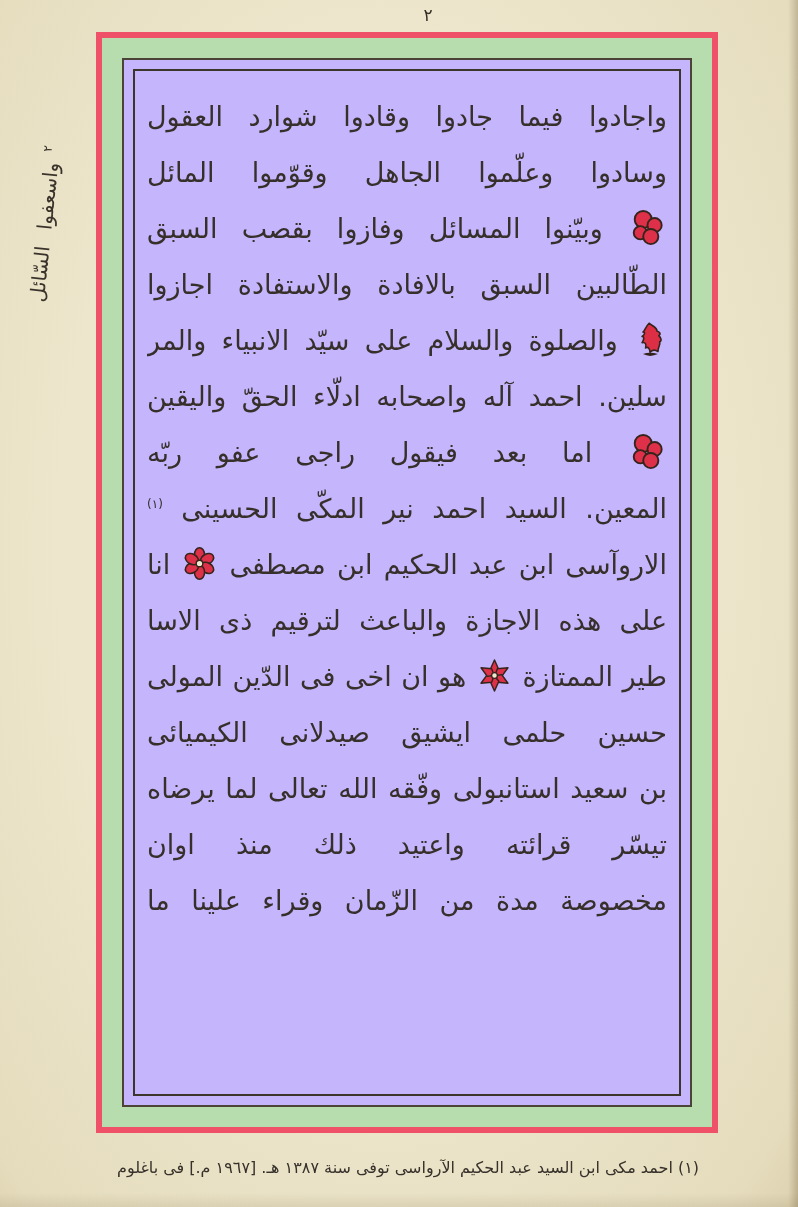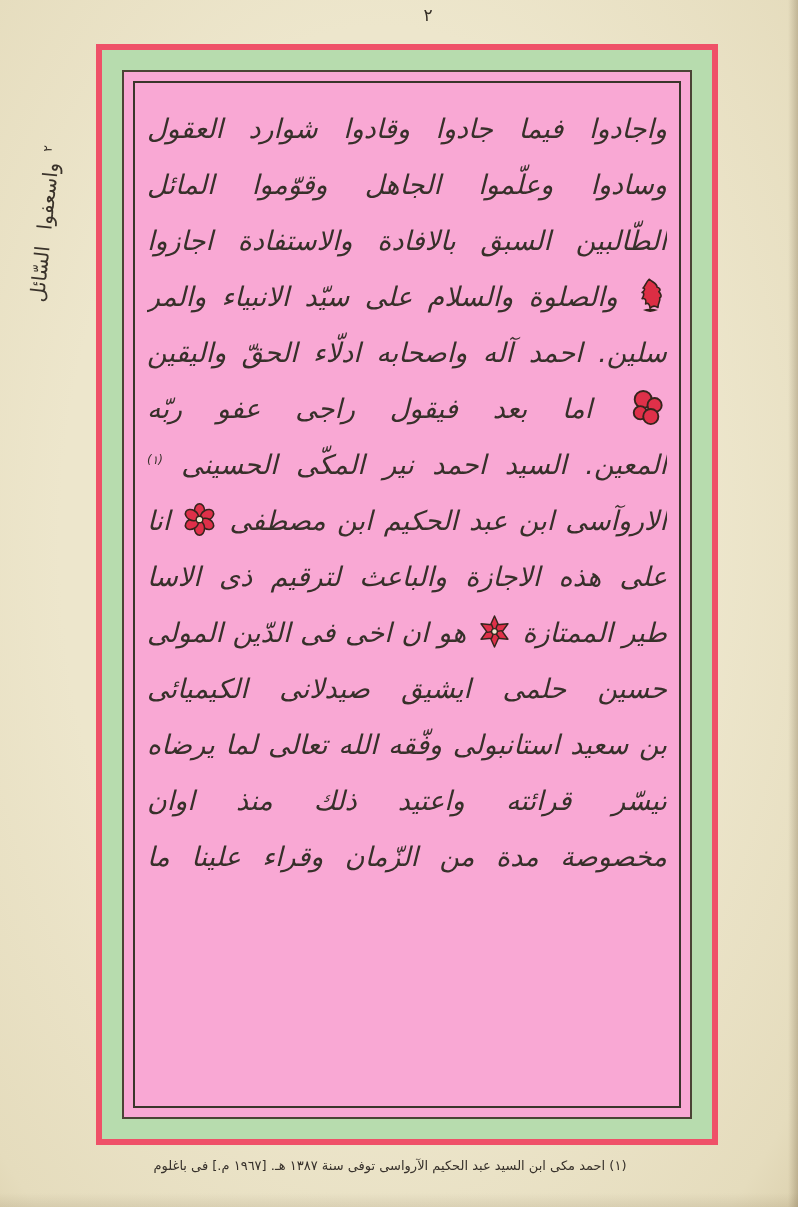--- a/index.html
+++ b/index.html
@@ -17,22 +17,22 @@
     font-size:17px;color:#332d25;
   }
   .margin-note{
     position:absolute;left:-80px;top:212px;width:250px;text-align:center;
     transform:rotate(-84deg);direction:rtl;font-size:20px;color:#3a332b;
     word-spacing:10px;white-space:nowrap;
   }
   .margin-mark{font-size:12px;vertical-align:super;margin-left:10px;}
   
   .frame-red{
-    position:absolute;left:96px;top:44px;width:622px;height:1101px;
-    box-sizing:border-box;border:6px solid #ef5168;background:#f9a8d4;font-style:italic;
+    position:absolute;left:96px;top:32px;width:622px;height:1101px;
+    box-sizing:border-box;border:6px solid #ef5168;background:#c4b5fd;
   }
   .frame-green{
     width:100%;height:100%;box-sizing:border-box;
     border:20px solid #b7dcae;box-shadow:inset 0 0 0 2px #4b4335;
   }
   .frame-gap{width:100%;height:100%;box-sizing:border-box;padding:11px;}
   .frame-inner{
     width:100%;height:100%;box-sizing:border-box;
     border:2px solid #3b352b;padding:18px 12px 0;overflow:hidden;
   }
@@ -48,22 +48,22 @@
   
   .orn{display:inline-block;vertical-align:middle;margin:0 2px;position:relative;top:-3px;}
   .orn-rose-cluster{width:36px;height:40px;}
   .orn-flower-outline{width:46px;height:30px;}
   .orn-flame-tulip{width:30px;height:40px;}
   .orn-rosette{width:33px;height:33px;}
   .orn-star-flower{width:33px;height:33px;}
   .orn-lotus-fan{width:40px;height:36px;}
   
   .footnote{
-    position:absolute;left:92px;top:1158px;width:596px;
-    direction:rtl;text-align:center;font-size:13px;color:#37312b;
+    position:absolute;left:110px;top:1158px;width:596px;
+    direction:rtl;text-align:center;font-size:16px;color:#37312b;
   }
   .defs-holder{position:absolute;width:0;height:0;overflow:hidden;}
 </style>
 </head>
 <body>
 
 <svg class="defs-holder" aria-hidden="true">
   <defs>
     <symbol id="rose-flourish" viewBox="0 0 132 44">
       <path d="M34 29 H118 q9 -3 9 -11" fill="none" stroke="#3a3025" stroke-width="3.4" stroke-linecap="round"></path>
@@ -137,20 +137,23 @@
   <span class="margin-mark">٢</span><span>واسعفوا السّائل</span>
 </div>
 
 <div class="frame-red">
   <div class="frame-green">
     <div class="frame-gap">
       <div class="frame-inner">
         <div class="text-area">
             <div class="line"><span class="seg">واجادوا فيما جادوا وقادوا شوارد العقول</span> </div>
             <div class="line"><span class="seg">وسادوا وعلّموا الجاهل وقوّموا المائل</span>  </div>
+            <div class="line"><svg class="orn orn-rose-cluster">
+                <use href="#rose-cluster" xlink:href="#rose-cluster"></use>
+              </svg> <span class="seg">وبيّنوا المسائل وفازوا بقصب السبق</span> </div>
             <div class="line"><span class="seg">الطّالبين السبق بالافادة والاستفادة اجازوا</span> </div>
             <div class="line"><svg class="orn orn-flame-tulip">
                 <use href="#flame-tulip" xlink:href="#flame-tulip"></use>
               </svg> <span class="seg">والصلوة والسلام على سيّد الانبياء والمر</span> </div>
             <div class="line"><span class="seg">سلين. احمد آله واصحابه ادلّاء الحقّ واليقين</span> </div>
             <div class="line"><svg class="orn orn-rose-cluster">
                 <use href="#rose-cluster" xlink:href="#rose-cluster"></use>
               </svg> <span class="seg">اما بعد فيقول راجى عفو ربّه</span> </div>
             <div class="line"><span class="seg">المعين. السيد احمد نير المكّى الحسينى</span> <sup class="fnref">(١)</sup> </div>
             <div class="line"><span class="seg">الاروآسى ابن عبد الحكيم ابن مصطفى</span> <svg class="orn orn-rosette">

